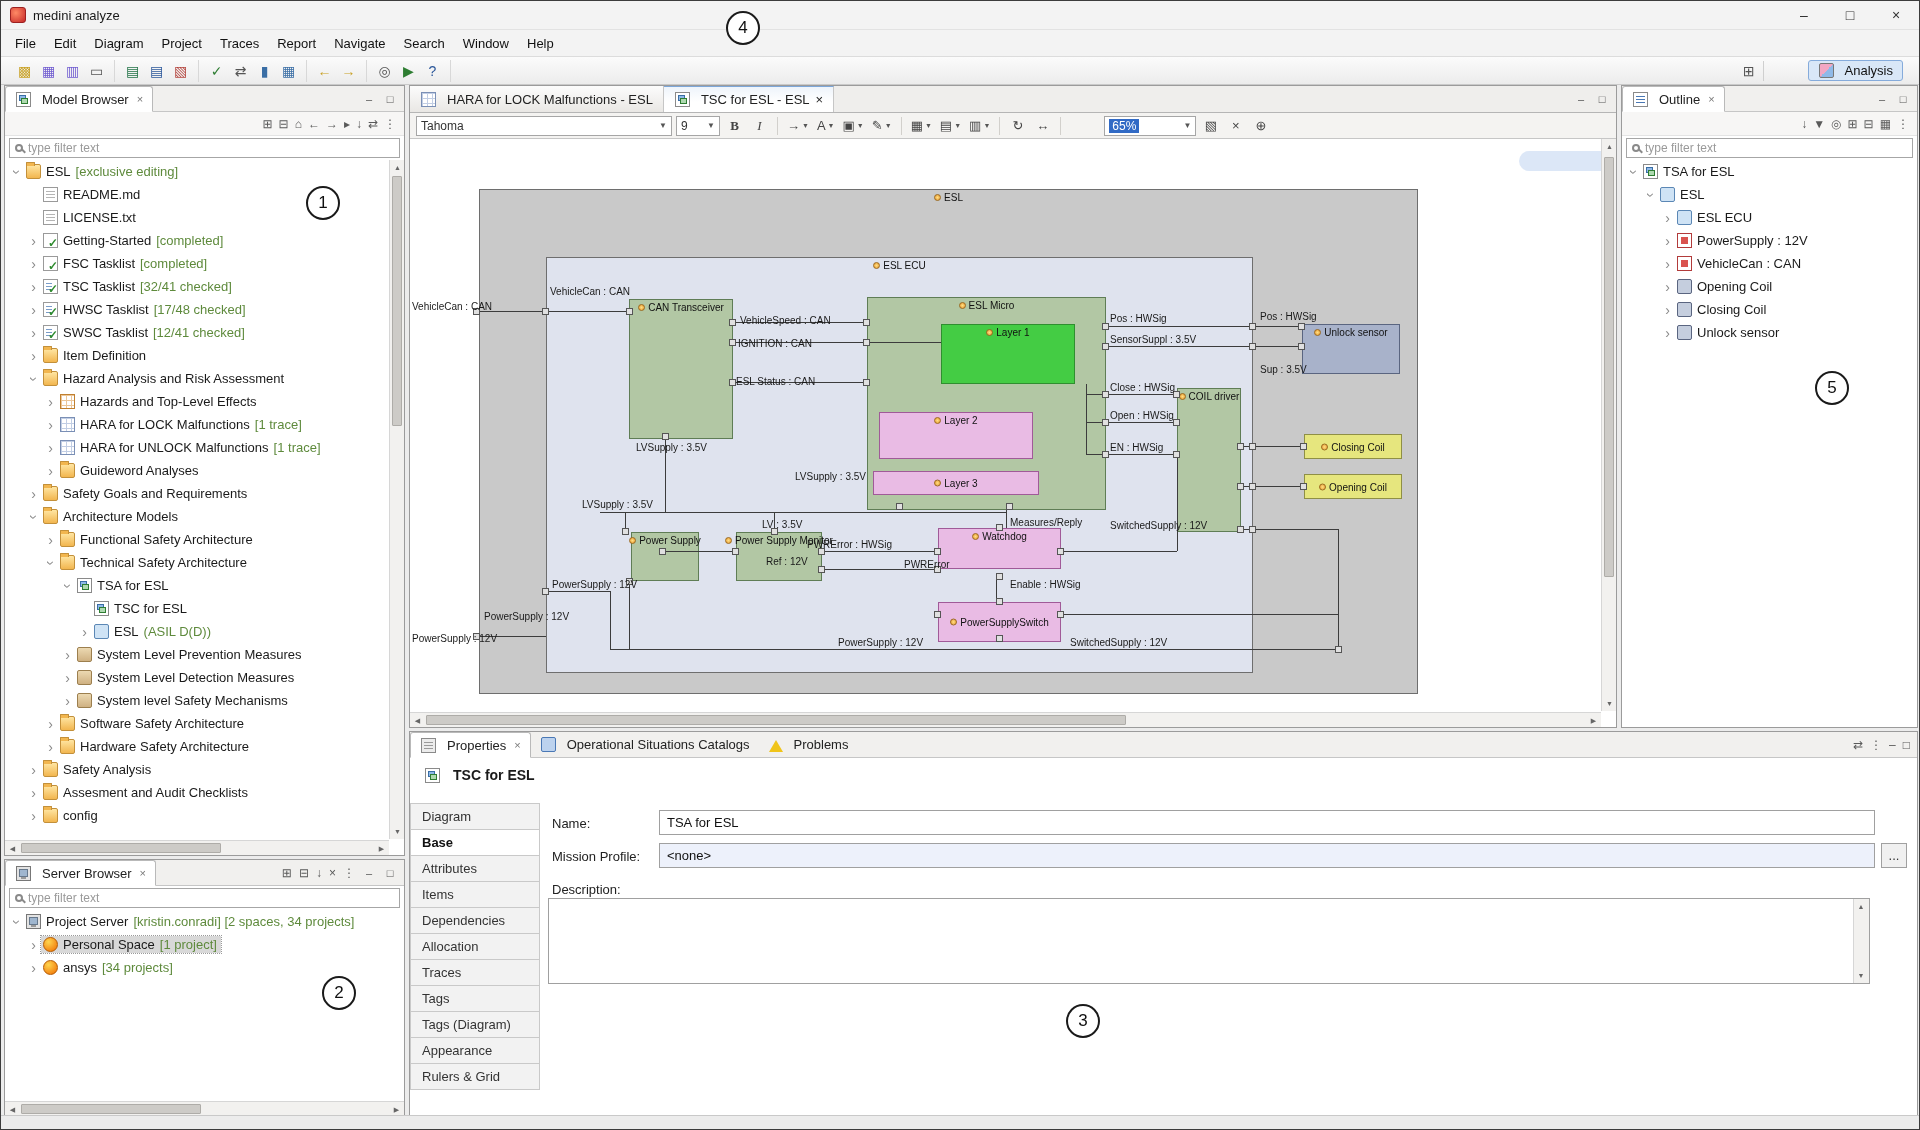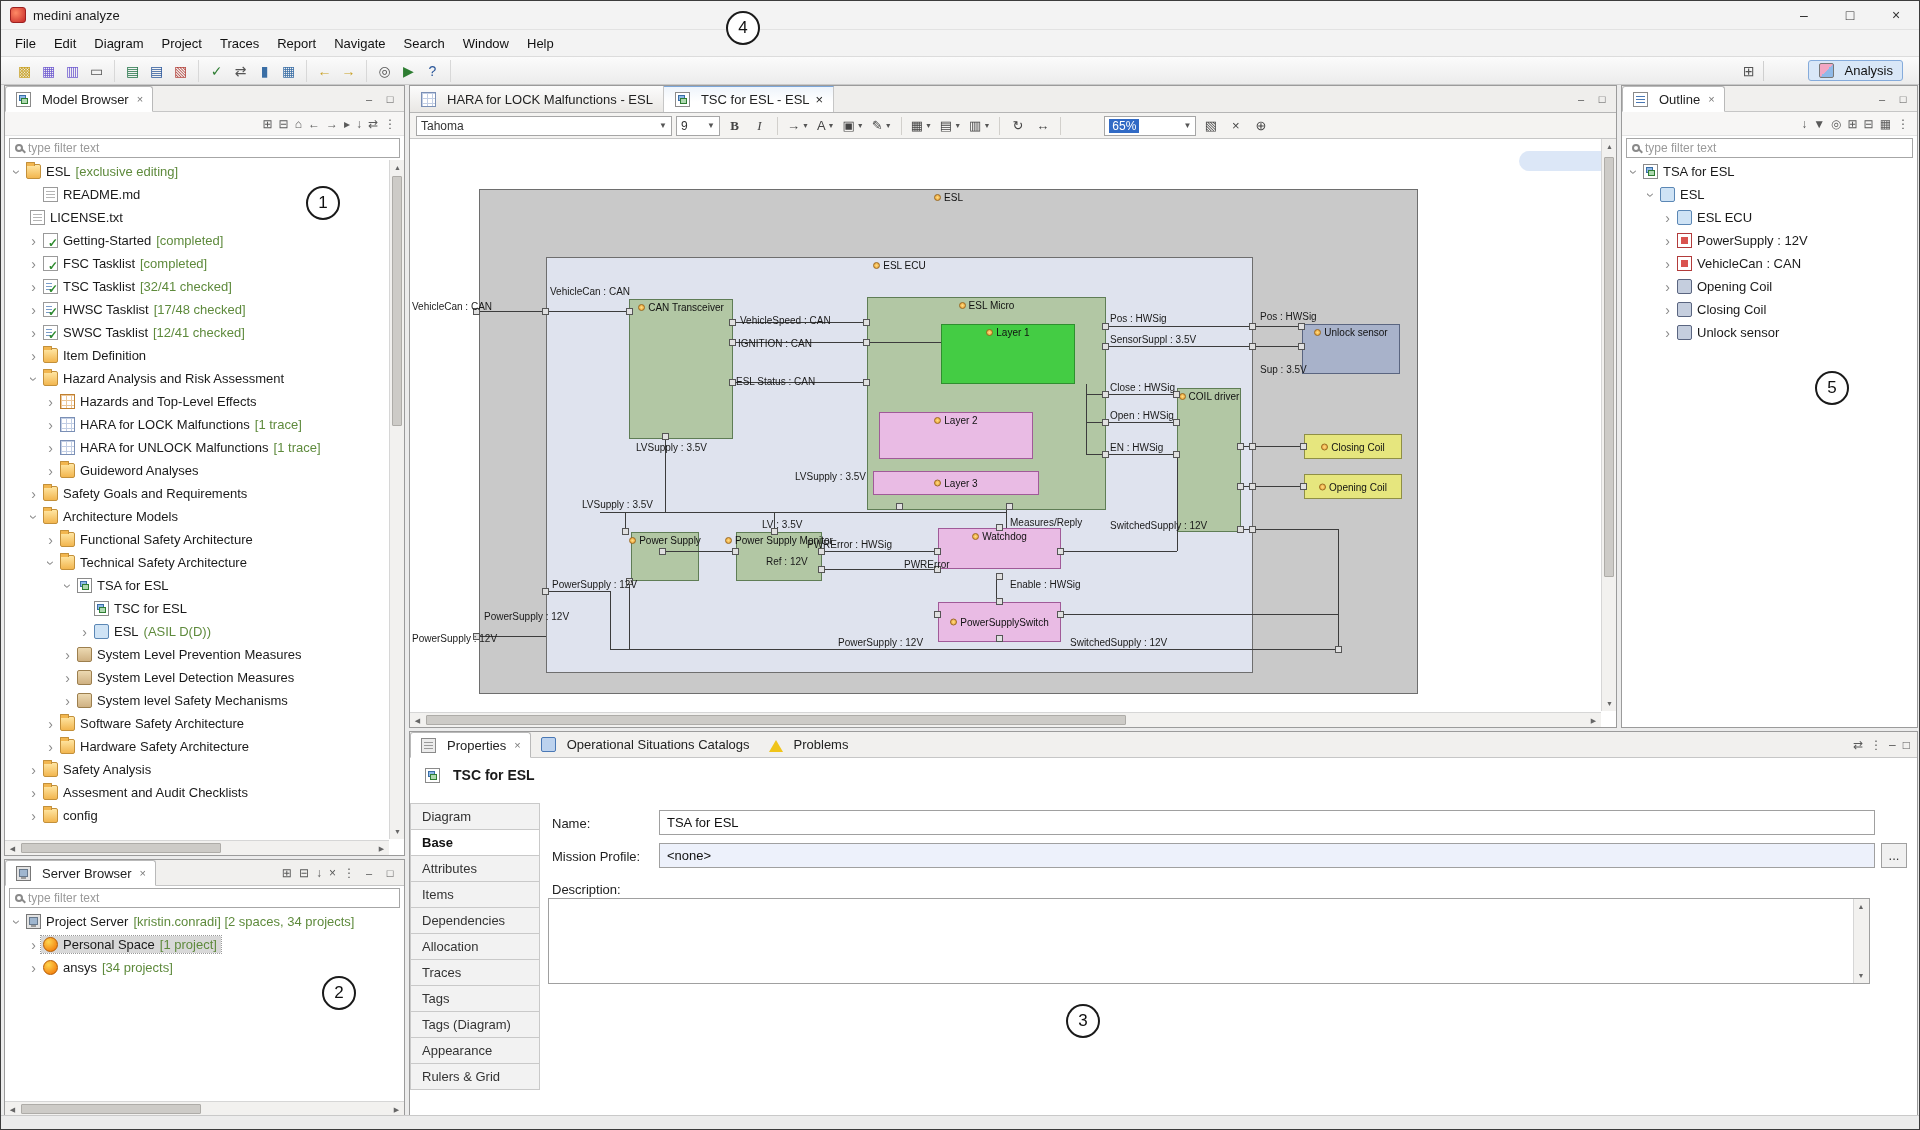--- a/index.html
+++ b/index.html
@@ -247,21 +247,21 @@
             <span class="tsuffix" data-name="tree-item-suffix">[exclusive editing]</span>
           </span>
         </div>
         <div class="trow" data-name="model-item-readme-md" style="padding-left: 21px;">
           <span class="exp" data-name="expander-icon"></span>
           <span class="lblwrap" data-name="tree-label-wrap">
             <span class="ic ic-file-md" data-name="file-md-icon"></span>
             <span class="tlabel" data-name="tree-item-label">README.md</span>
           </span>
         </div>
-        <div class="trow" data-name="model-item-license-txt" style="padding-left: 8px;">
+        <div class="trow" data-name="model-item-license-txt" style="padding-left: 21px;">
           <span class="exp" data-name="expander-icon"></span>
           <span class="lblwrap" data-name="tree-label-wrap">
             <span class="ic ic-file-txt" data-name="file-txt-icon"></span>
             <span class="tlabel" data-name="tree-item-label">LICENSE.txt</span>
           </span>
         </div>
         <div class="trow" data-name="model-item-getting-started" style="padding-left: 21px;">
           <span class="exp" data-name="expander-icon">›</span>
           <span class="lblwrap" data-name="tree-label-wrap">
             <span class="ic ic-tasklist" data-name="tasklist-icon"></span>

